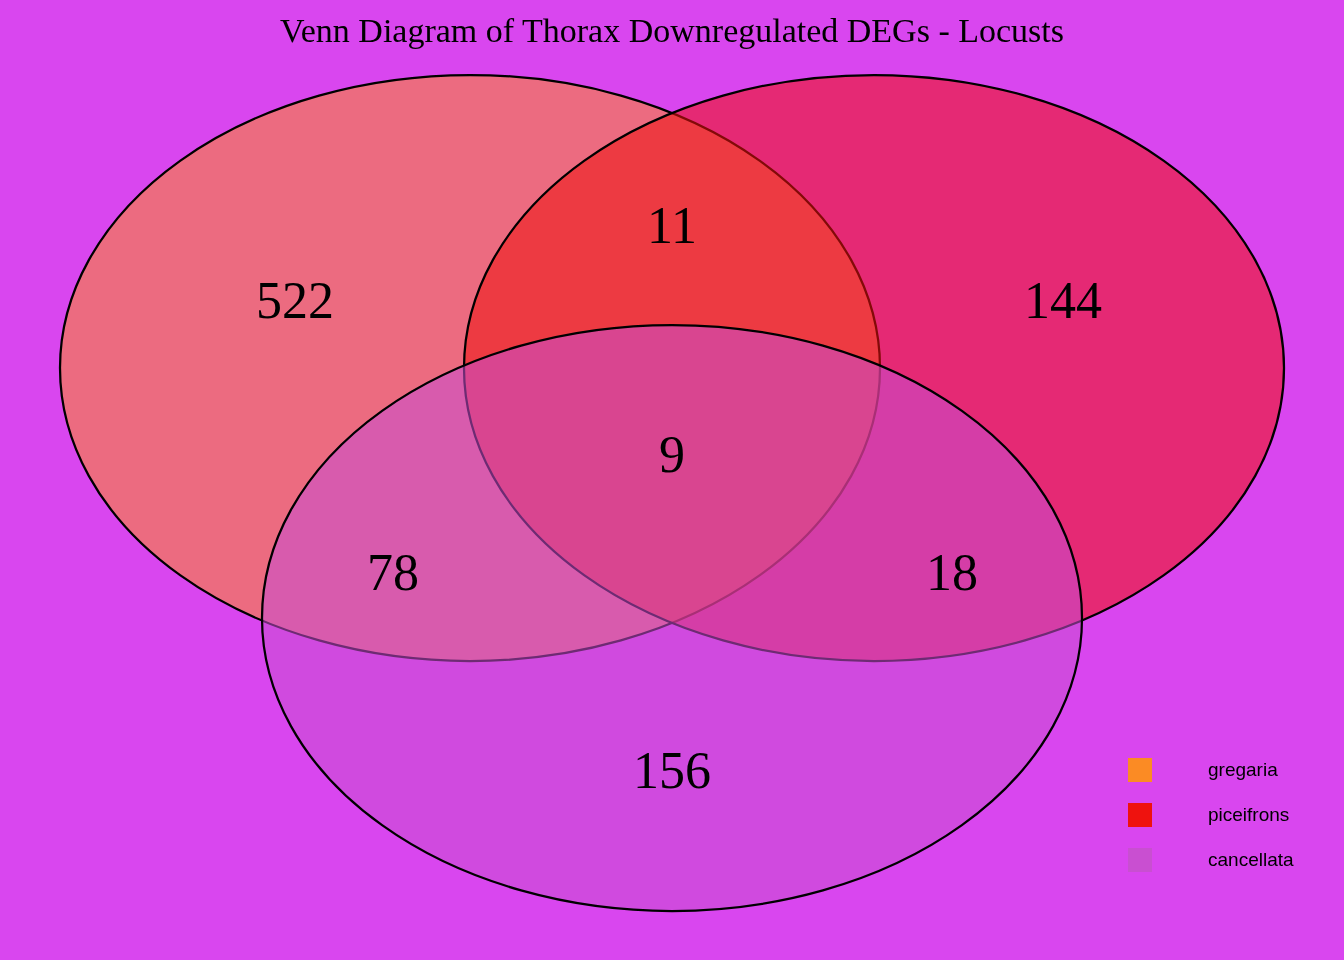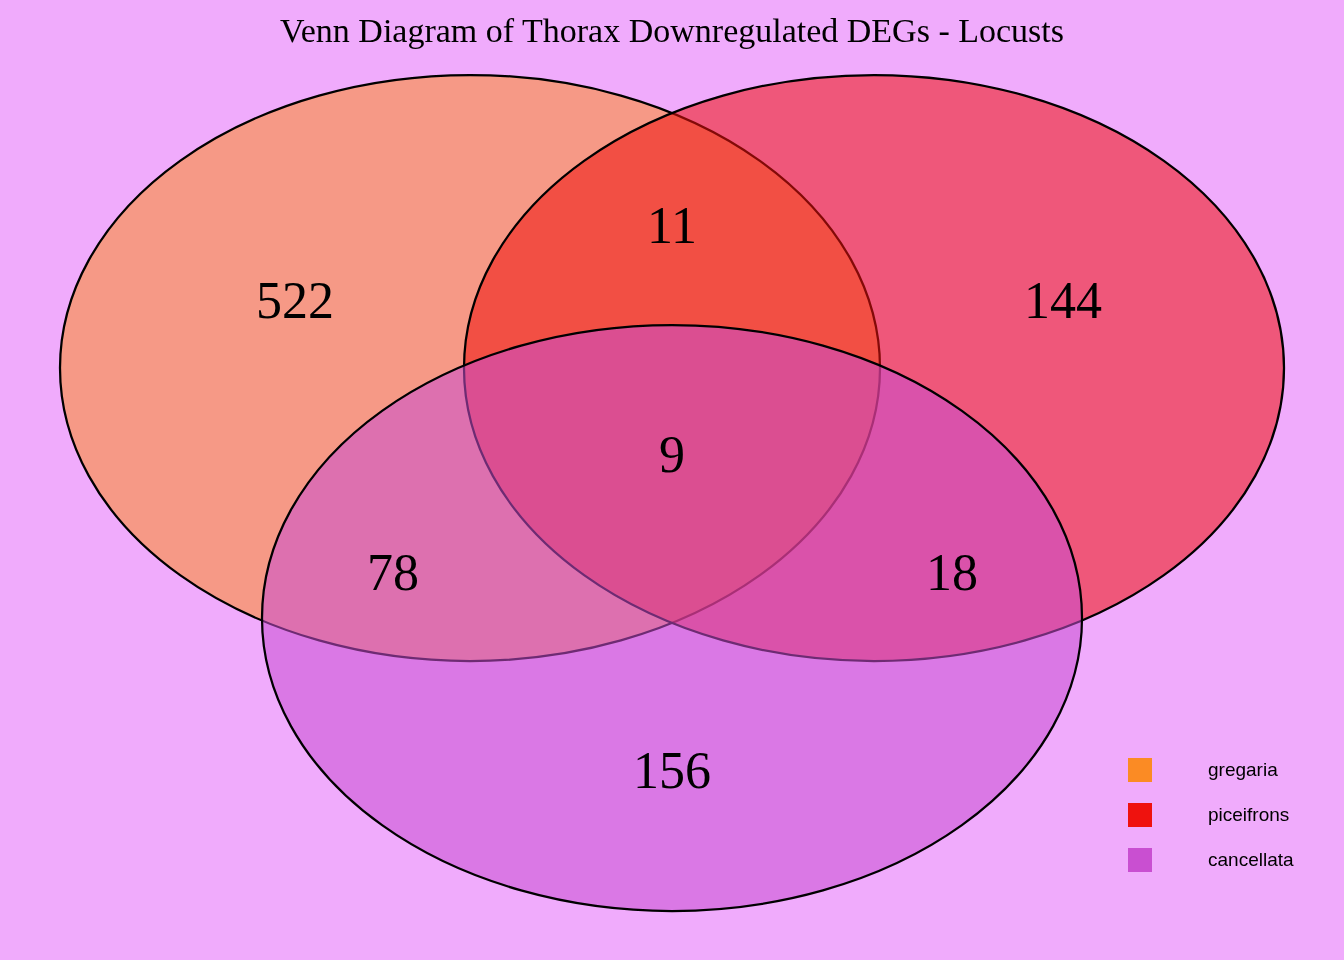--- a/index.html
+++ b/index.html
@@ -7,21 +7,21 @@
     padding: 0;
     background: #ffffff;
     width: 1344px;
     height: 960px;
     overflow: hidden;
   }
   .figure {
     width: 1344px;
     height: 960px;
     position: relative;
-    background: #f0abfc;
+    background: #d946ef;
   }
   svg { display: block; }
   .venn-title {
     font-family: "Liberation Serif", "DejaVu Serif", serif;
     font-size: 34px;
     fill: #000000;
   }
   .venn-number {
     font-family: "Liberation Serif", "DejaVu Serif", serif;
     font-size: 52px;

